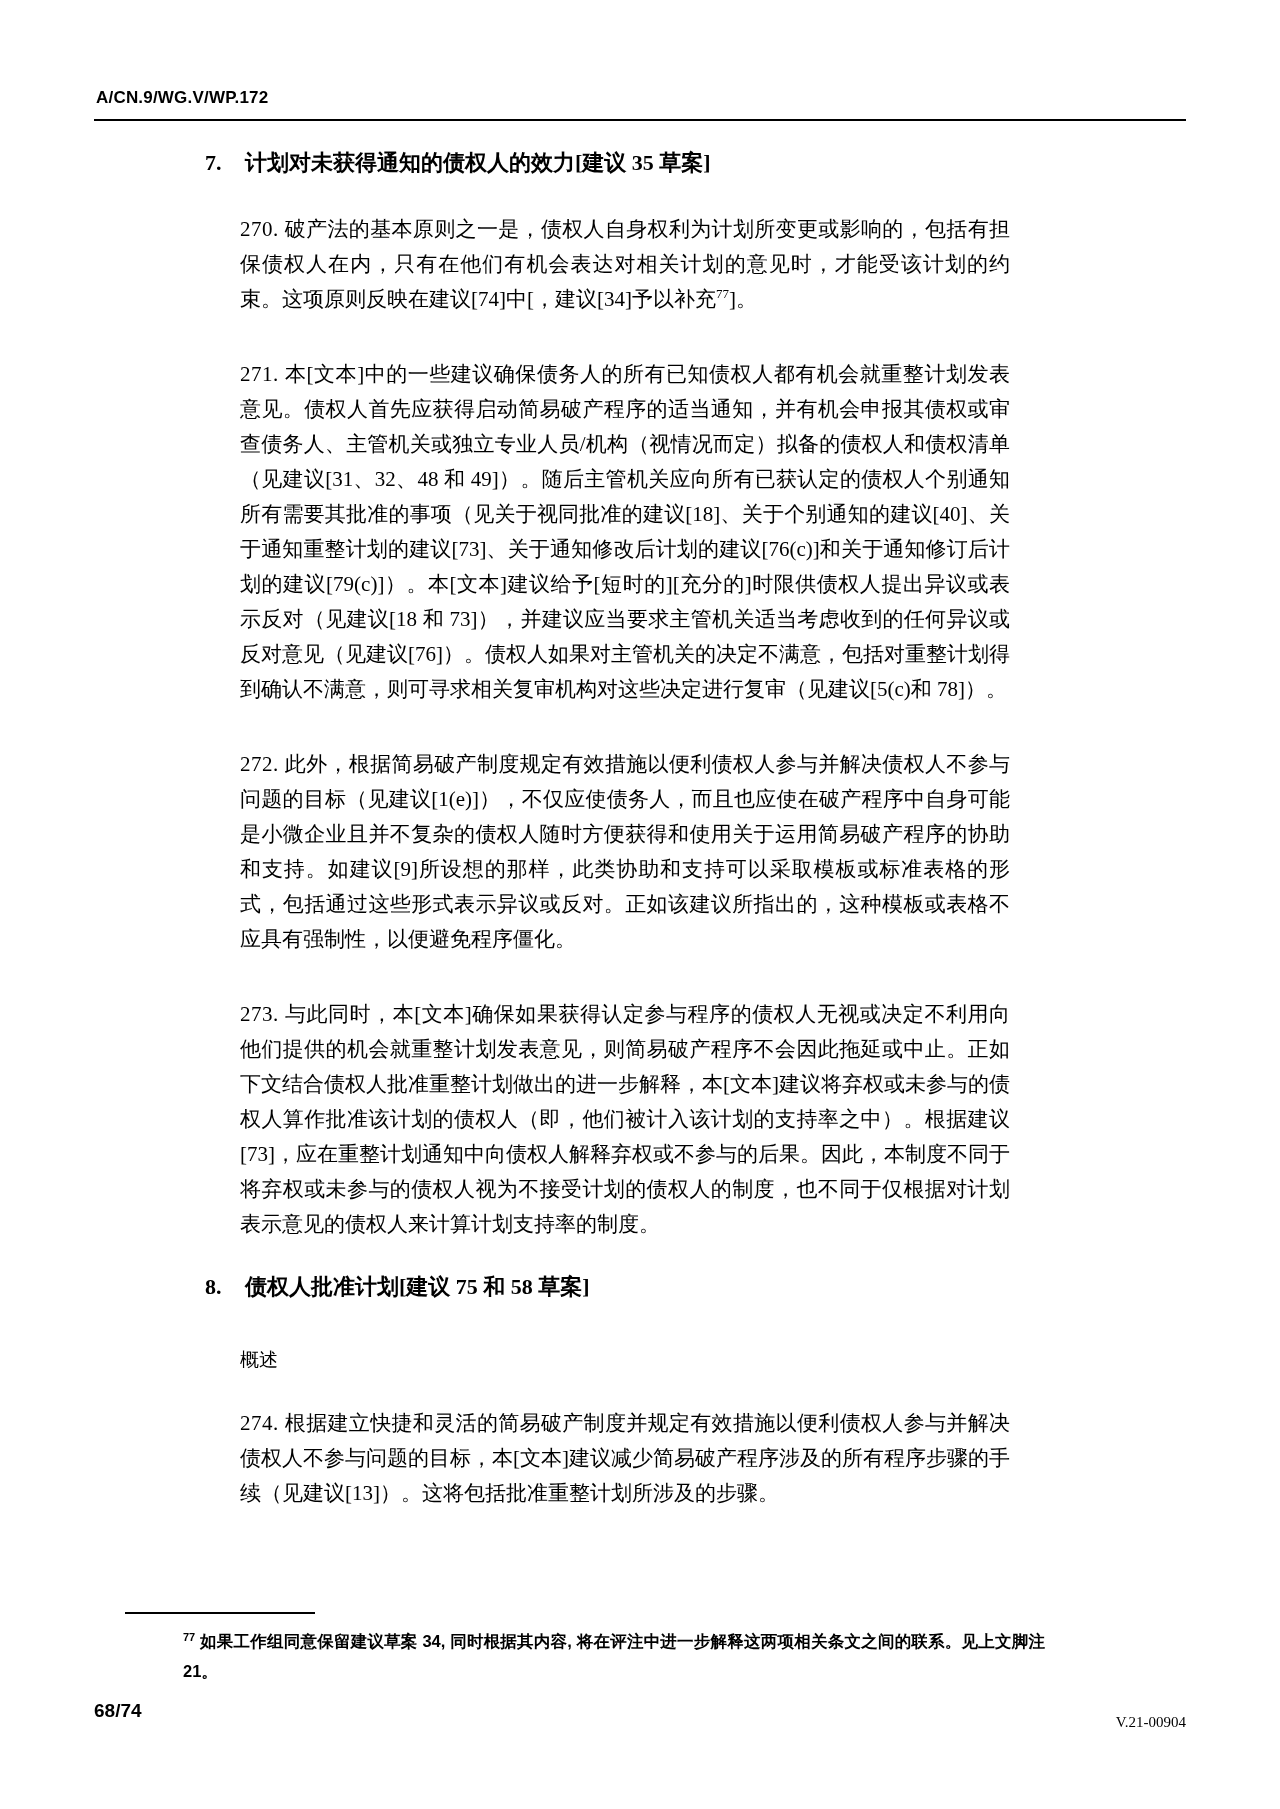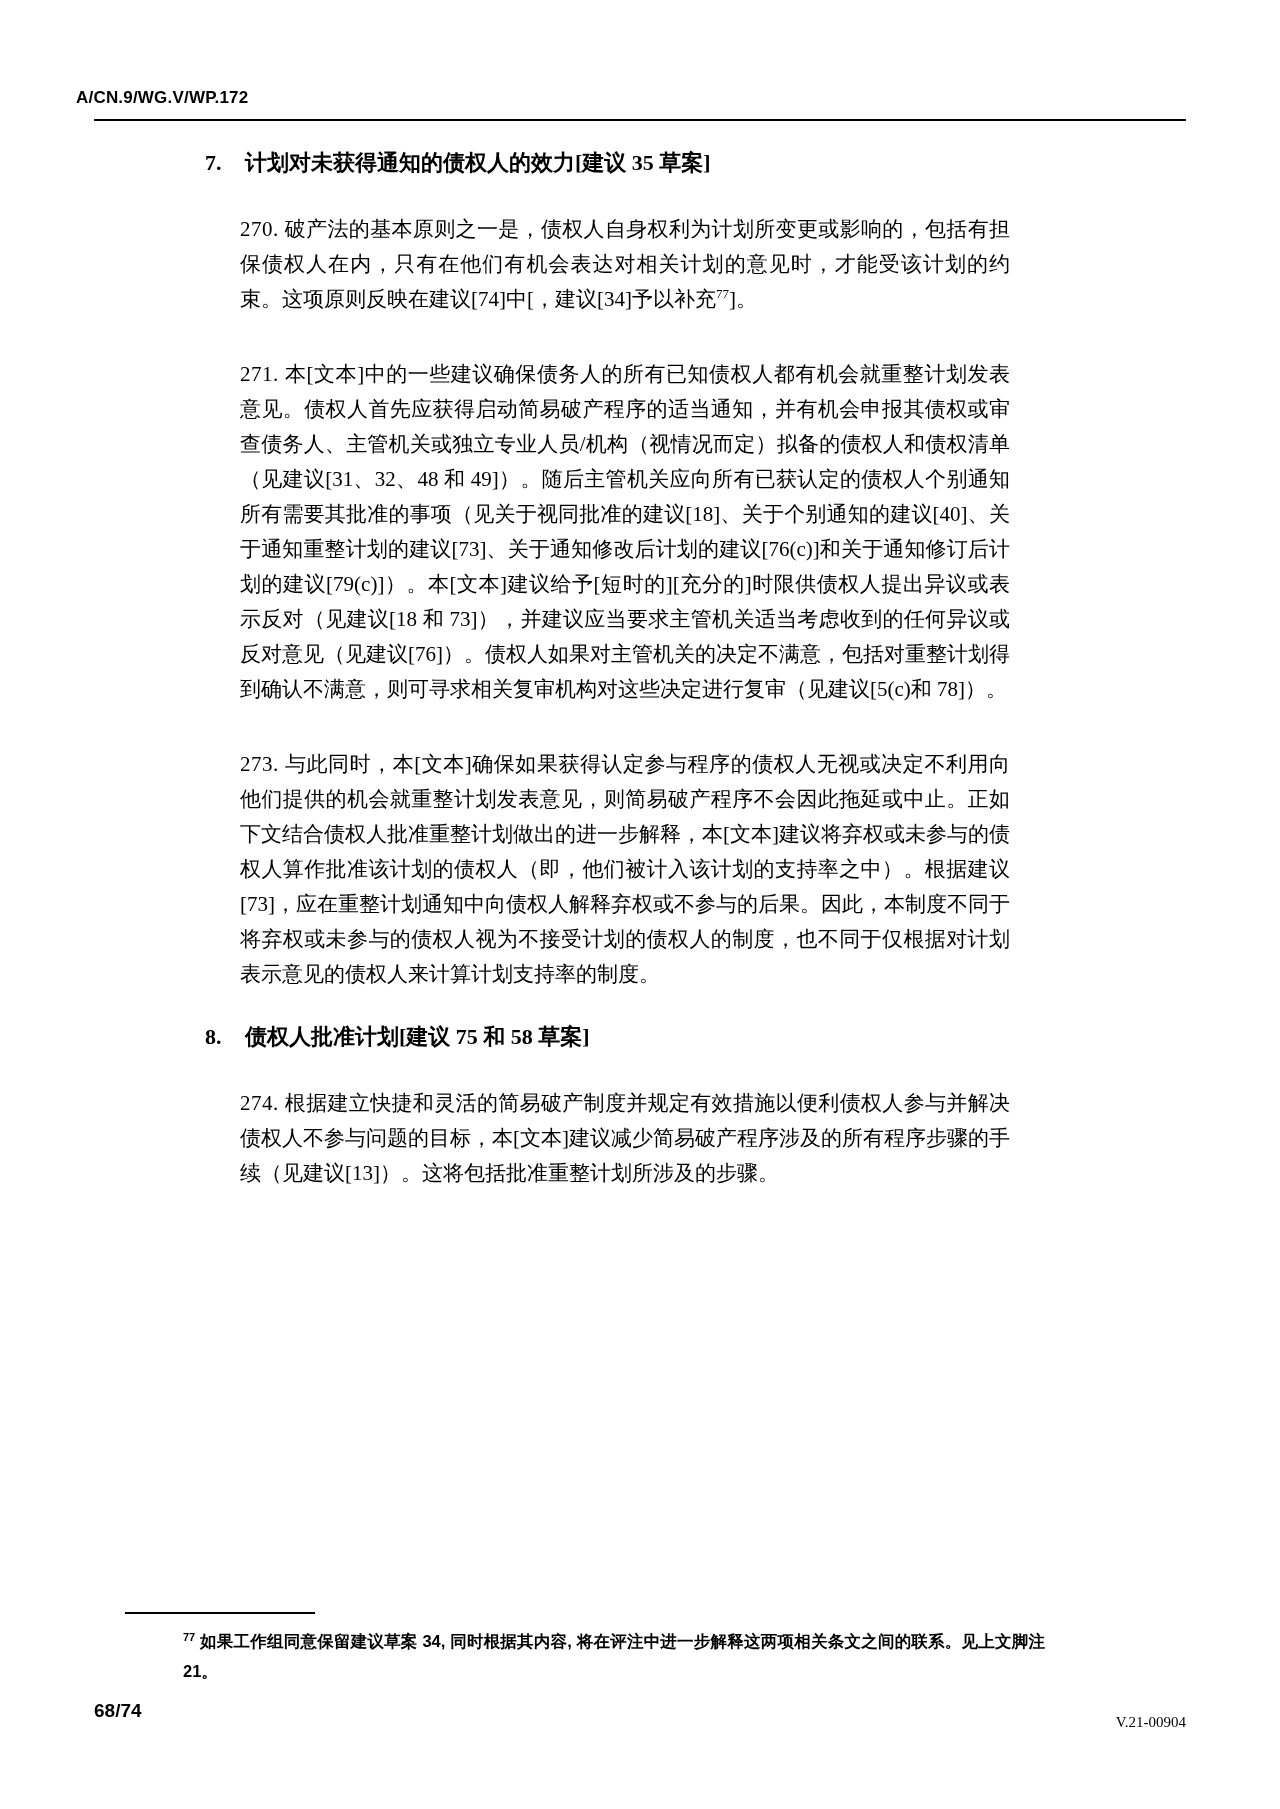--- a/index.html
+++ b/index.html
@@ -6,21 +6,21 @@
   .page{
     position:relative;
     width:1280px;height:1809px;
     margin:0 auto;
     background:#ffffff;
     color:#000;
     font-family:"Liberation Serif","DejaVu Serif",serif;
     overflow:hidden;
   }
   .doc-symbol{
-    position:absolute;left:76px;top:88px;
+    position:absolute;left:96px;top:88px;
     font-family:"Liberation Sans","DejaVu Sans",sans-serif;
     font-weight:bold;font-size:17px;letter-spacing:0.2px;
   }
   .header-rule{
     position:absolute;left:94px;top:119px;width:1092px;height:0;
     border-top:2px solid #000;
   }
   .content{
     position:absolute;left:205px;top:140px;width:807px;
   }
@@ -80,25 +80,27 @@
 
   <div class="header-rule"></div>
 
   <div class="content">
       <div class="section-heading first">
         <span class="section-number">7.</span>
         <span class="section-title">计划对未获得通知的债权人的效力[建议 35 草案]</span>
       </div>
       <p class="body-para"><span class="para-label">270. </span>破产法的基本原则之一是，债权人自身权利为计划所变更或影响的，包括有担保债权人在内，只有在他们有机会表达对相关计划的意见时，才能受该计划的约束。这项原则反映在建议[74]中[，建议[34]予以补充<sup class="fn-ref">77</sup>]。</p>
       <p class="body-para"><span class="para-label">271. </span>本[文本]中的一些建议确保债务人的所有已知债权人都有机会就重整计划发表意见。债权人首先应获得启动简易破产程序的适当通知，并有机会申报其债权或审查债务人、主管机关或独立专业人员/机构（视情况而定）拟备的债权人和债权清单（见建议[31、32、48 和 49]）。随后主管机关应向所有已获认定的债权人个别通知所有需要其批准的事项（见关于视同批准的建议[18]、关于个别通知的建议[40]、关于通知重整计划的建议[73]、关于通知修改后计划的建议[76(c)]和关于通知修订后计划的建议[79(c)]）。本[文本]建议给予[短时的][充分的]时限供债权人提出异议或表示反对（见建议[18 和 73]），并建议应当要求主管机关适当考虑收到的任何异议或反对意见（见建议[76]）。债权人如果对主管机关的决定不满意，包括对重整计划得到确认不满意，则可寻求相关复审机构对这些决定进行复审（见建议[5(c)和 78]）。</p>
+      <p class="body-para"><span class="para-label">272. </span>此外，根据简易破产制度规定有效措施以便利债权人参与并解决债权人不参与问题的目标（见建议[1(e)]），不仅应使债务人，而且也应使在破产程序中自身可能是小微企业且并不复杂的债权人随时方便获得和使用关于运用简易破产程序的协助和支持。如建议[9]所设想的那样，此类协助和支持可以采取模板或标准表格的形式，包括通过这些形式表示异议或反对。正如该建议所指出的，这种模板或表格不应具有强制性，以便避免程序僵化。</p>
       <p class="body-para"><span class="para-label">273. </span>与此同时，本[文本]确保如果获得认定参与程序的债权人无视或决定不利用向他们提供的机会就重整计划发表意见，则简易破产程序不会因此拖延或中止。正如下文结合债权人批准重整计划做出的进一步解释，本[文本]建议将弃权或未参与的债权人算作批准该计划的债权人（即，他们被计入该计划的支持率之中）。根据建议[73]，应在重整计划通知中向债权人解释弃权或不参与的后果。因此，本制度不同于将弃权或未参与的债权人视为不接受计划的债权人的制度，也不同于仅根据对计划表示意见的债权人来计算计划支持率的制度。</p>
       <div class="section-heading">
         <span class="section-number">8.</span>
         <span class="section-title">债权人批准计划[建议 75 和 58 草案]</span>
       </div>
+      <div class="section-subtitle">概述</div>
       <p class="body-para"><span class="para-label">274. </span>根据建立快捷和灵活的简易破产制度并规定有效措施以便利债权人参与并解决债权人不参与问题的目标，本[文本]建议减少简易破产程序涉及的所有程序步骤的手续（见建议[13]）。这将包括批准重整计划所涉及的步骤。</p>
     </div>
 
   <div class="footnote-block">
     <div class="footnote-rule"></div>
     <div>
         <div class="footnote"><sup class="fn-marker">77</sup> 如果工作组同意保留建议草案 34, 同时根据其内容, 将在评注中进一步解释这两项相关条文之间的联系。见上文脚注 21。</div>
       </div>
   </div>
 

